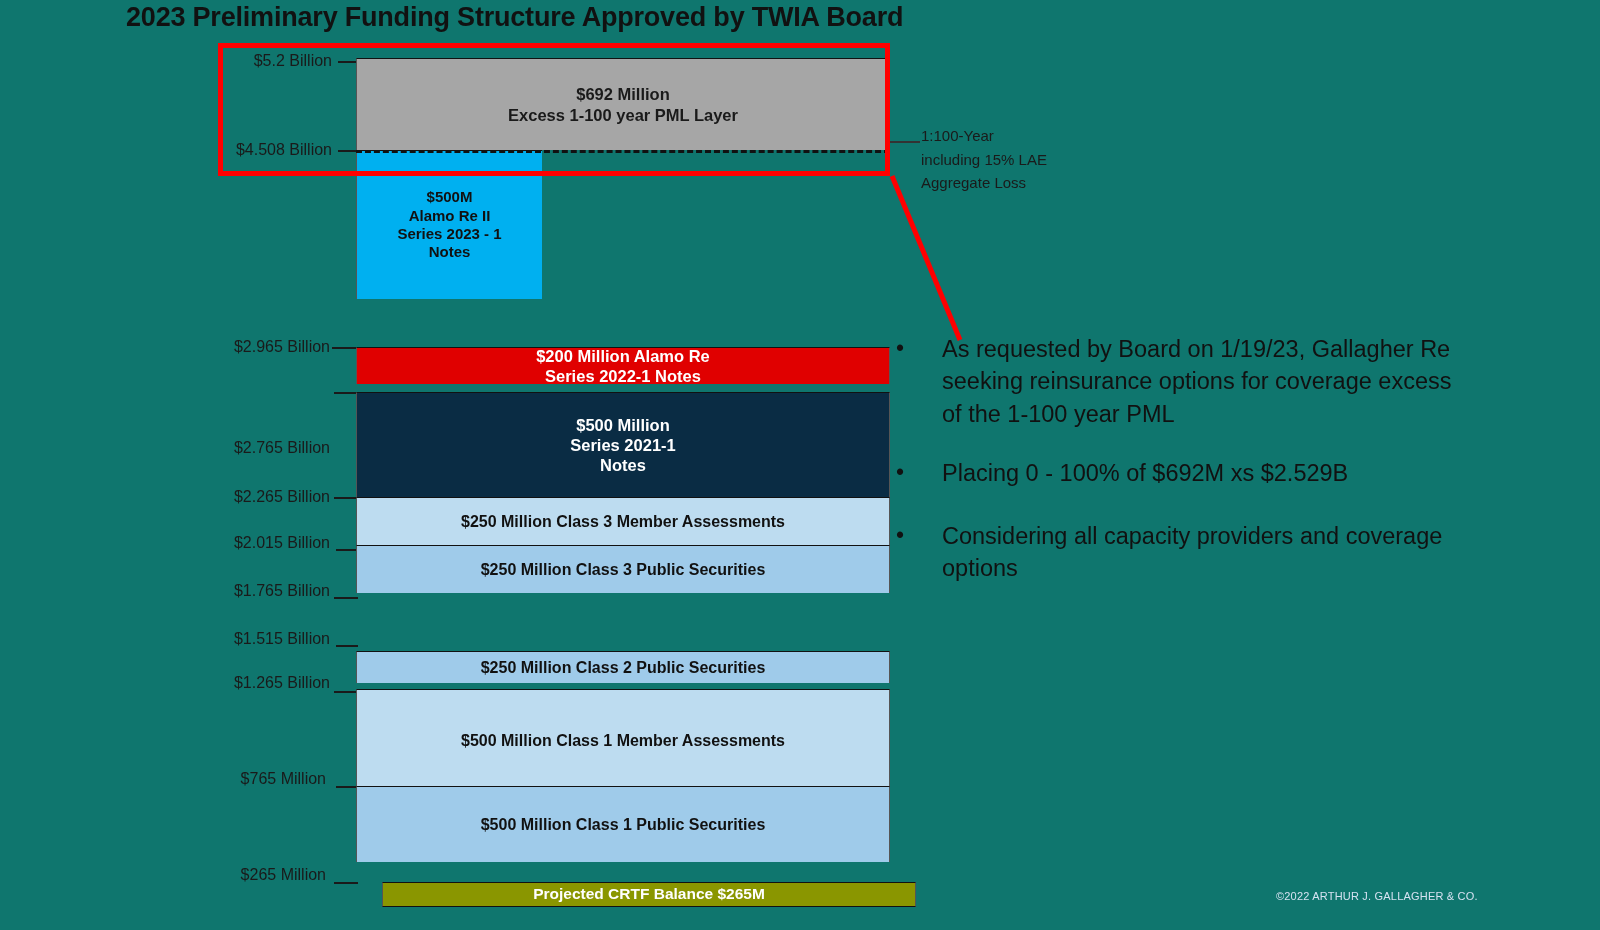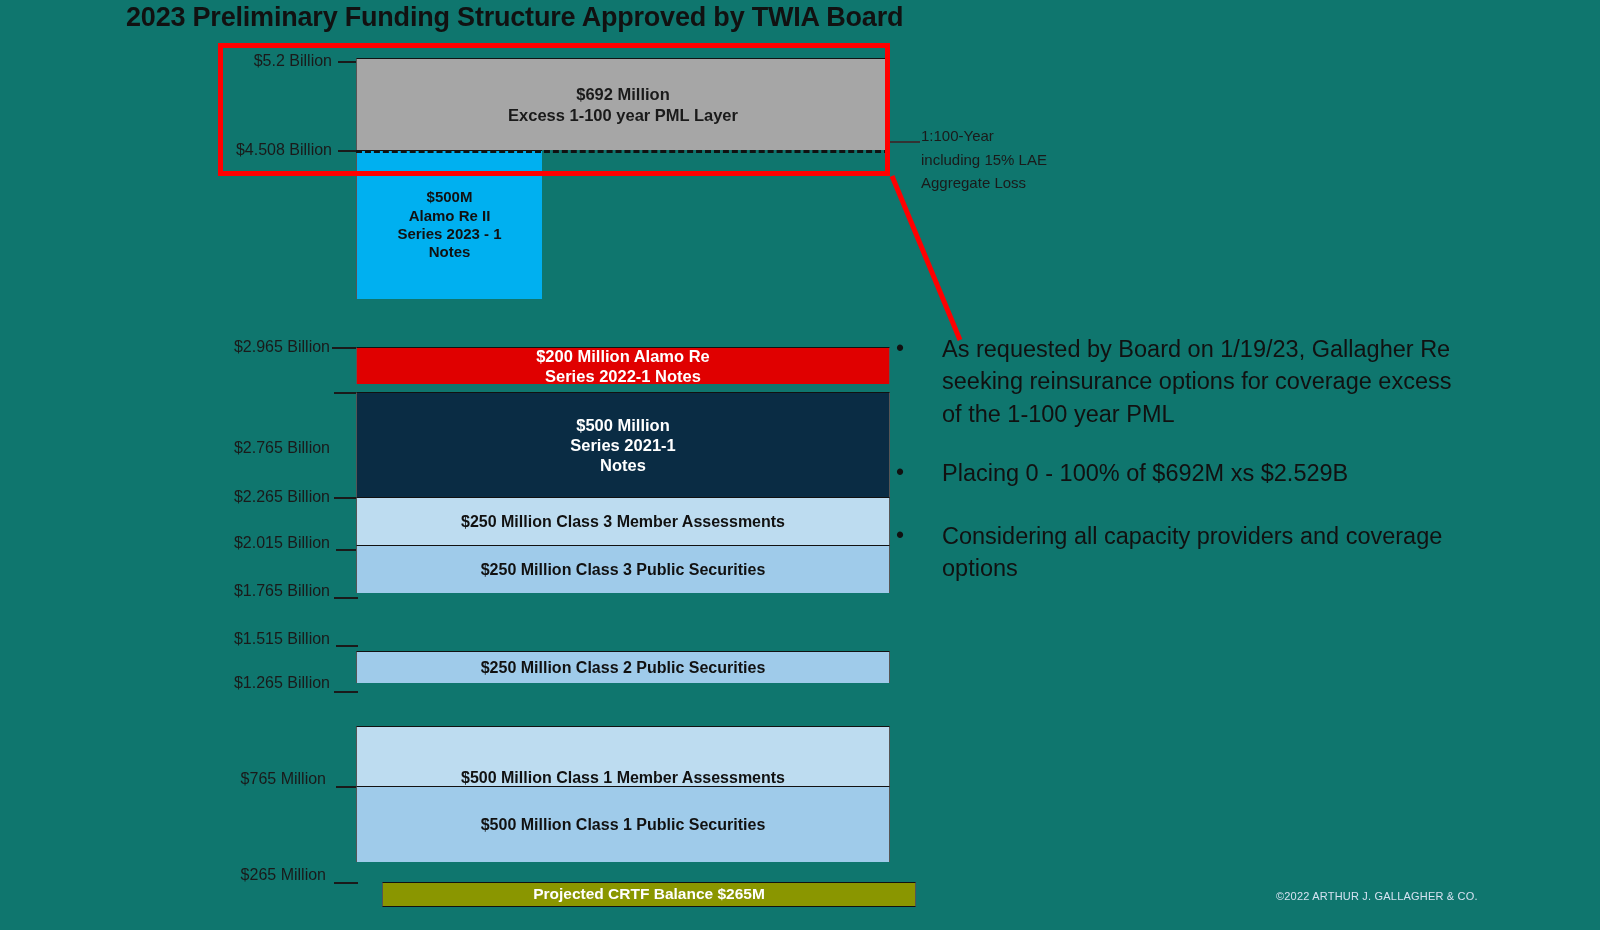--- a/index.html
+++ b/index.html
@@ -202,21 +202,21 @@
 
     <div class="layer l-lblue2" style="top:487px; height:48px;">
       <div class="txt">$250 Million Class 3 Public Securities</div>
     </div>
 
 
     <div class="layer l-lblue2" style="top:593px; height:32px;">
       <div class="txt">$250 Million Class 2 Public Securities</div>
     </div>
 
-    <div class="layer l-lblue1" style="top:668px; height:102px;text-align:right;">
+    <div class="layer l-lblue1" style="top:631px; height:102px;text-align:right;">
       <div class="txt">$500 Million Class 1 Member Assessments</div>
     </div>
 
     <div class="layer l-lblue2" style="top:728px; height:76px;">
       <div class="txt">$500 Million Class 1 Public Securities</div>
     </div>
 
     <div class="layer l-olive last" style="top:824px; height:25px;">
       <div class="txt">Projected CRTF Balance $265M</div>
     </div>

